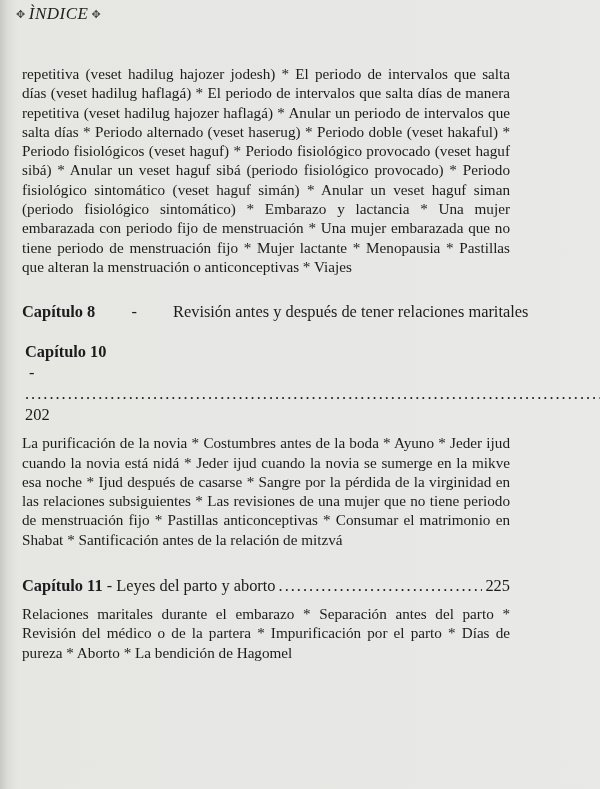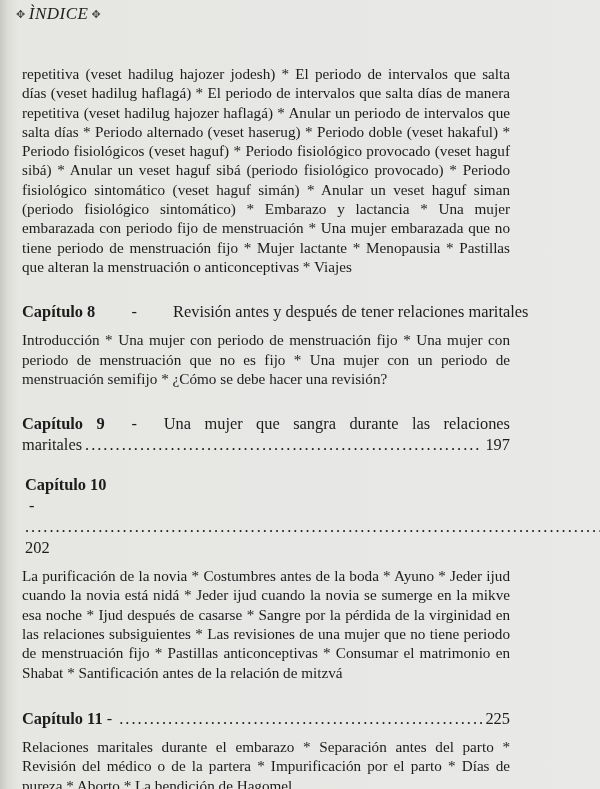--- a/index.html
+++ b/index.html
@@ -110,45 +110,33 @@
 
     <p class="para">repetitiva (veset hadilug hajozer jodesh) * El periodo de intervalos que salta días (veset hadilug haflagá) * El periodo de intervalos que salta días de manera repetitiva (veset hadilug hajozer haflagá) * Anular un periodo de intervalos que salta días * Periodo alternado (veset haserug) * Periodo doble (veset hakaful) * Periodo fisiológicos (veset haguf) * Periodo fisiológico provocado (veset haguf sibá) * Anular un veset haguf sibá (periodo fisiológico provocado) * Periodo fisiológico sintomático (veset haguf simán) * Anular un veset haguf siman (periodo fisiológico sintomático) * Embarazo y lactancia * Una mujer embarazada con periodo fijo de menstruación * Una mujer embarazada que no tiene periodo de menstruación fijo * Mujer lactante * Menopausia * Pastillas que alteran la menstruación o anticonceptivas * Viajes</p>
 
     <div class="chapter" id="ch8">
       <span class="cap">Capítulo 8</span>
       <span class="title">&nbsp;-&nbsp;</span>
       <span class="title">Revisión antes y después de tener relaciones maritales</span>
       <span class="dots"></span>
       <span class="page-num">187</span>
     </div>
-    <p class="para" id="ch8-desc">Introducción * Una mujer con periodo de menstruación fijo  * Una mujer con periodo de menstruación que no es fijo  * Una mujer con un periodo de menstruación semifijo * ¿Cómo se debe hacer una revisión?</p>
 
-    <div id="ch9">
-      <p class="chapter-wrap">
-        <span class="cap">Capítulo 9</span>
-        <span>&nbsp;-&nbsp;</span>
-        <span>Una mujer que sangra durante las relaciones</span>
-      </p>
-      <div class="chapter">
-        <span class="title">maritales</span>
-        <span class="dots"></span>
-        <span class="page-num">197</span>
-      </div>
-    </div>
 
     <div class="chapter" id="ch10">
       <span class="cap">Capítulo 10</span>
       <span class="title">&nbsp;-&nbsp;</span>
       <span class="dots"></span>
       <span class="page-num">202</span>
     </div>
     <p class="para" id="ch10-desc">La purificación de la novia * Costumbres antes de la boda * Ayuno * Jeder ijud cuando la novia está nidá * Jeder ijud cuando la novia se sumerge en la mikve esa noche * Ijud después de casarse   * Sangre por la pérdida de la virginidad en las relaciones subsiguientes * Las revisiones de una mujer que no tiene periodo de menstruación fijo * Pastillas anticonceptivas * Consumar el matrimonio en Shabat * Santificación antes de la relación de mitzvá</p>
 
     <div class="chapter" id="ch11">
       <span class="cap">Capítulo 11</span>
       <span class="title">&nbsp;-&nbsp;</span>
+      <span class="title">Leyes del parto y aborto</span>
       <span class="dots"></span>
       <span class="page-num">225</span>
     </div>
     <p class="para" id="ch11-desc">Relaciones maritales durante el embarazo * Separación antes del parto * Revisión del médico o de la partera  * Impurificación por el parto * Días de pureza * Aborto * La bendición de Hagomel</p>
 
   </div>
 </div>
 
 </body></html>

